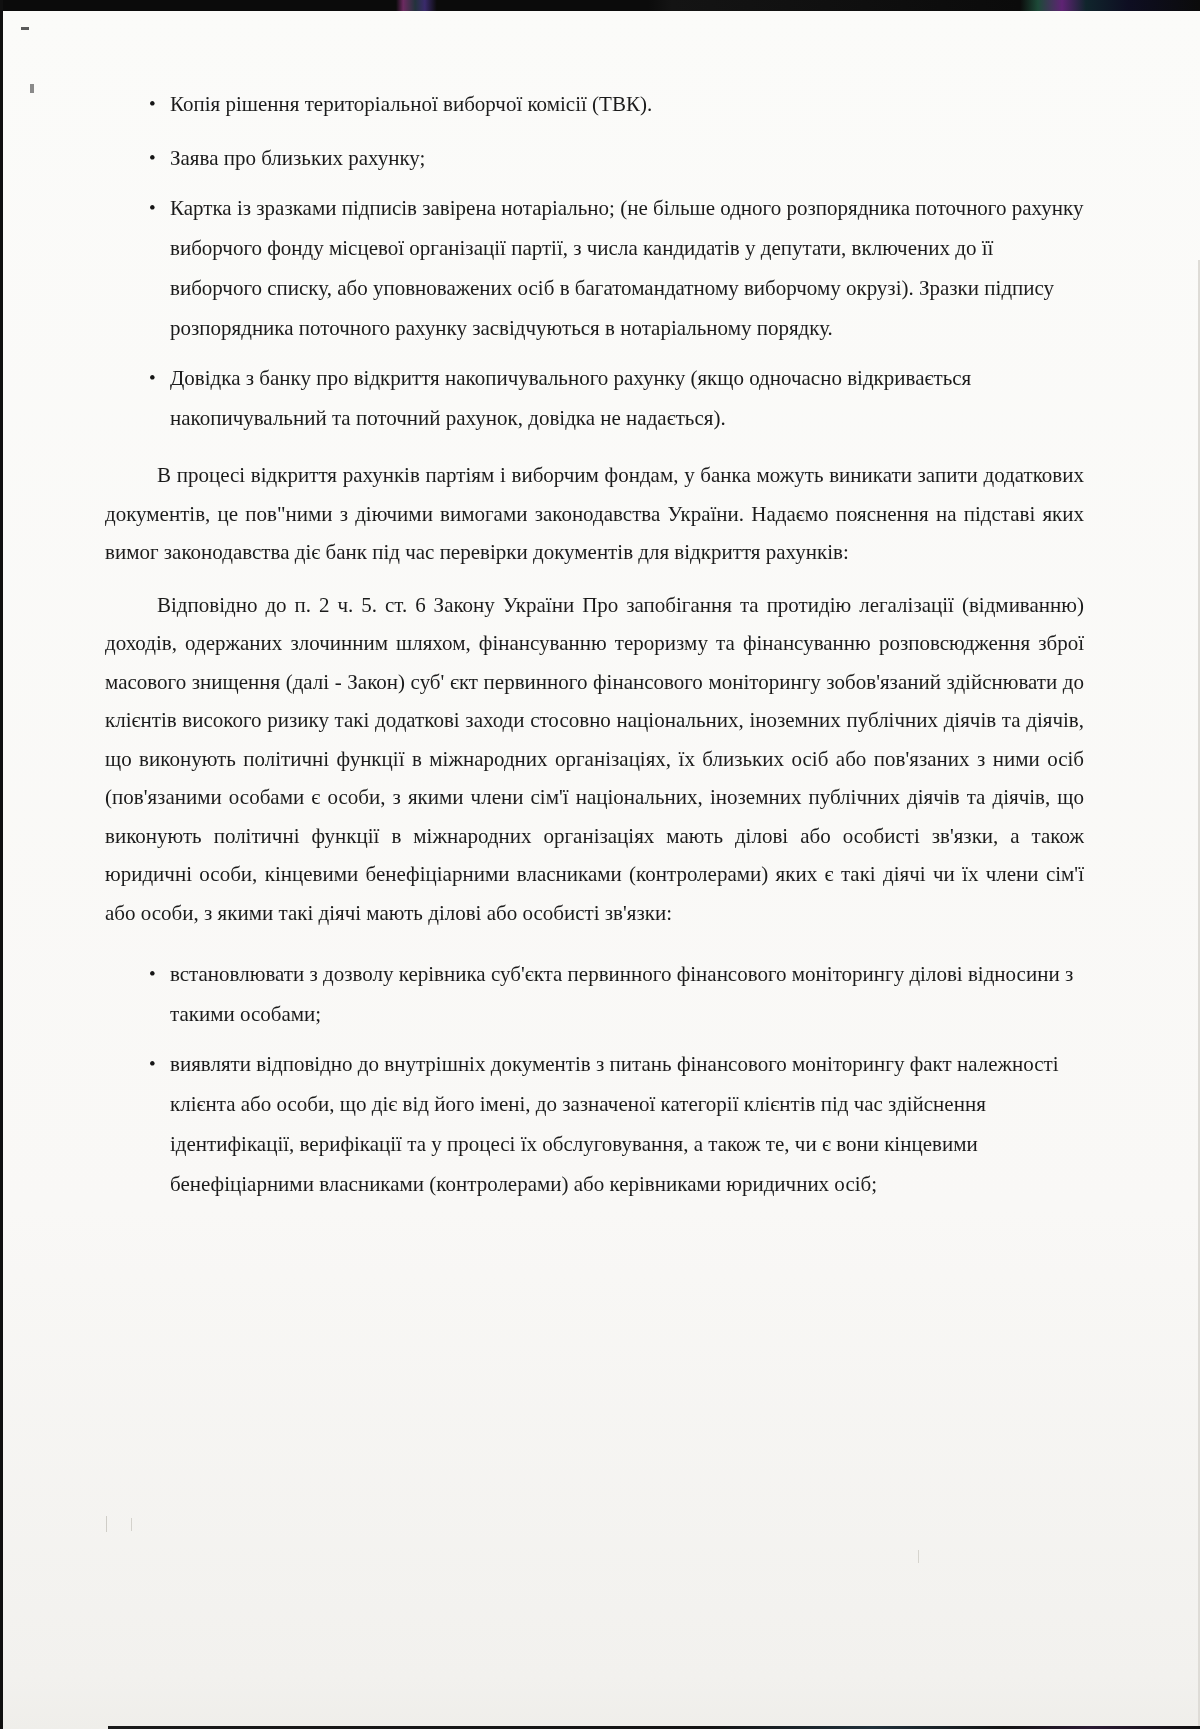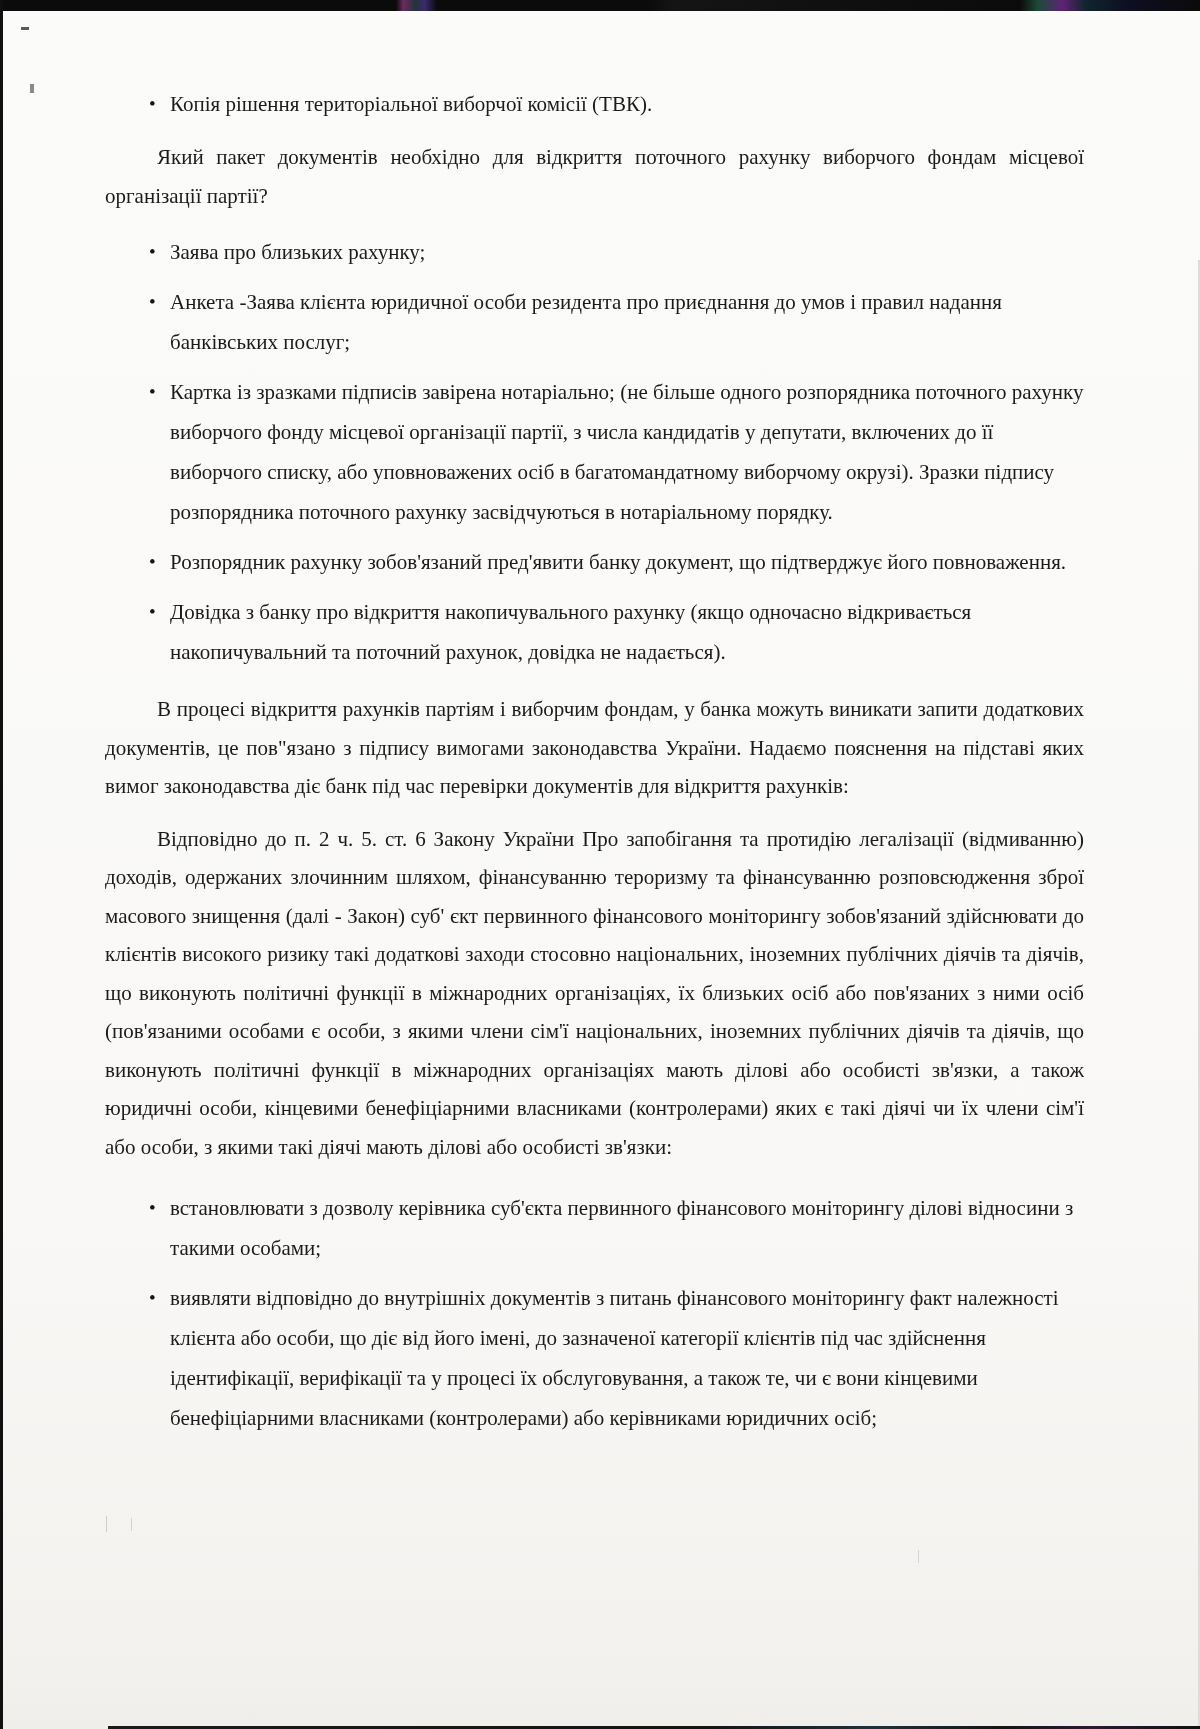--- a/index.html
+++ b/index.html
@@ -100,53 +100,44 @@
     <ul class="blist">
 
         <li>
           <span class="marker"></span>
           <span>Копія рішення територіальної виборчої комісії (ТВК).</span>
         </li>
       </ul>
 
     <div class="gap-s"></div>
 
-    <p class="para question">Який пакет документів необхідно для відкриття поточного рахунку виборчого фондам місцевої організації партії?</p>
 
     <ul class="blist">
 
         <li>
           <span class="marker"></span>
           <span>Заява про близьких рахунку;</span>
         </li>
 
-        <li>
-          <span class="marker"></span>
-          <span>Анкета -Заява клієнта юридичної особи резидента про приєднання до умов і правил надання банківських послуг;</span>
-        </li>
 
         <li>
           <span class="marker"></span>
           <span>Картка із зразками підписів завірена нотаріально; (не більше одного розпорядника поточного рахунку виборчого фонду місцевої організації партії, з числа кандидатів у депутати, включених до її виборчого списку, або уповноважених осіб в багатомандатному виборчому окрузі). Зразки підпису розпорядника поточного рахунку засвідчуються в нотаріальному порядку.</span>
         </li>
 
-        <li>
-          <span class="marker"></span>
-          <span>Розпорядник рахунку зобов'язаний пред'явити банку документ, що підтверджує його повноваження.</span>
-        </li>
 
         <li>
           <span class="marker"></span>
           <span>Довідка з банку про відкриття накопичувального рахунку (якщо одночасно відкривається накопичувальний та поточний рахунок, довідка не надається).</span>
         </li>
       </ul>
 
     <div class="gap-m"></div>
 
-    <p class="para">В процесі відкриття рахунків партіям і виборчим фондам, у банка можуть виникати запити додаткових документів, це пов"язано з підпису вимогами законодавства України. Надаємо пояснення на підставі яких вимог законодавства діє банк під час перевірки документів для відкриття рахунків:</p>
+    <p class="para">В процесі відкриття рахунків партіям і виборчим фондам, у банка можуть виникати запити додаткових документів, це пов"ними з діючими вимогами законодавства України. Надаємо пояснення на підставі яких вимог законодавства діє банк під час перевірки документів для відкриття рахунків:</p>
 
     <p class="para">Відповідно до п. 2 ч. 5. ст. 6 Закону України Про запобігання та протидію легалізації (відмиванню) доходів, одержаних злочинним шляхом, фінансуванню тероризму та фінансуванню розповсюдження зброї масового знищення (далі - Закон) суб' єкт первинного фінансового моніторингу зобов'язаний здійснювати до клієнтів високого ризику такі додаткові заходи стосовно національних, іноземних публічних діячів та діячів, що виконують політичні функції в міжнародних організаціях, їх близьких осіб або пов'язаних з ними осіб (пов'язаними особами є особи, з якими члени сім'ї національних, іноземних публічних діячів та діячів, що виконують політичні функції в міжнародних організаціях мають ділові або особисті зв'язки, а також юридичні особи, кінцевими бенефіціарними власниками (контролерами) яких є такі діячі чи їх члени сім'ї або особи, з якими такі діячі мають ділові або особисті зв'язки:</p>
 
     <div class="gap-m"></div>
 
     <ul class="blist">
 
         <li>
           <span class="marker"></span>
           <span>встановлювати з дозволу керівника суб'єкта первинного фінансового моніторингу ділові відносини з такими особами;</span>

